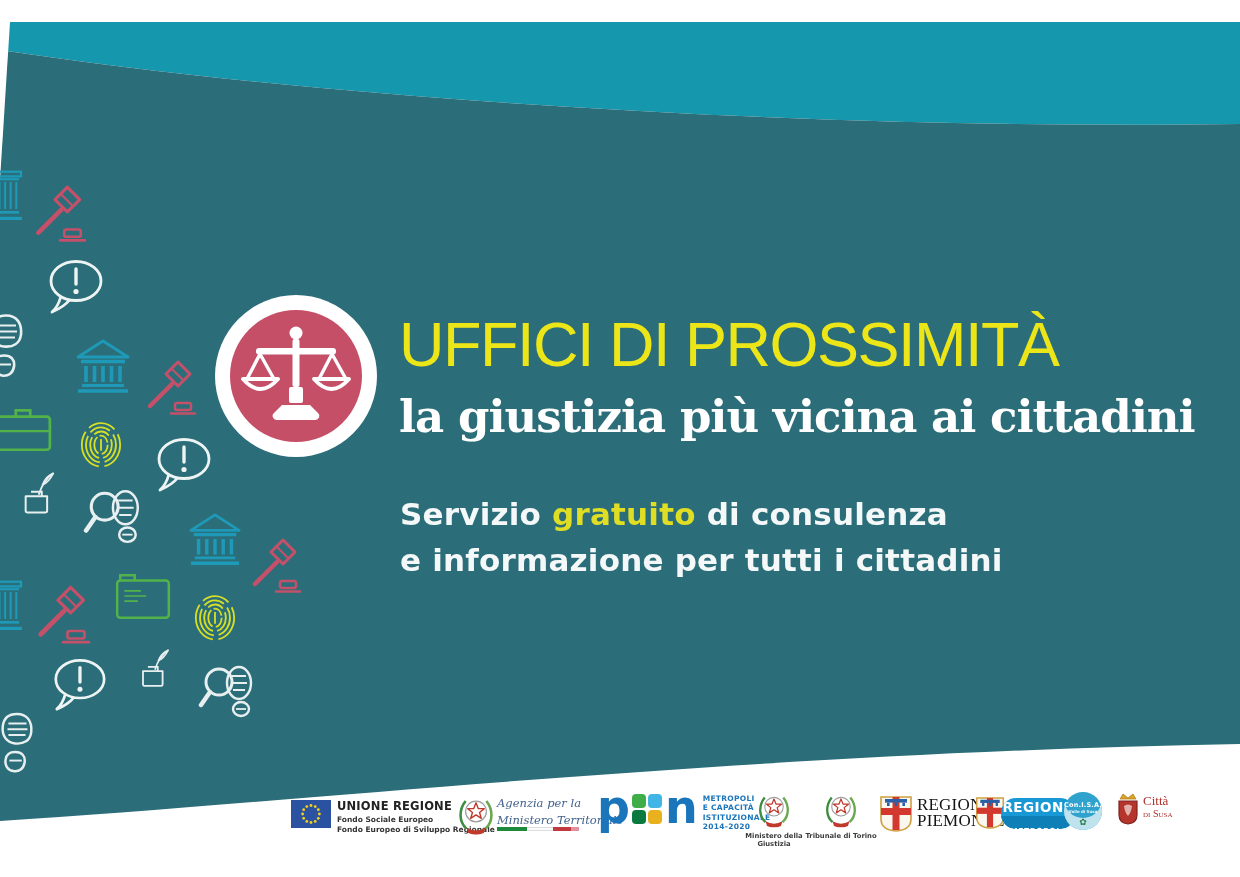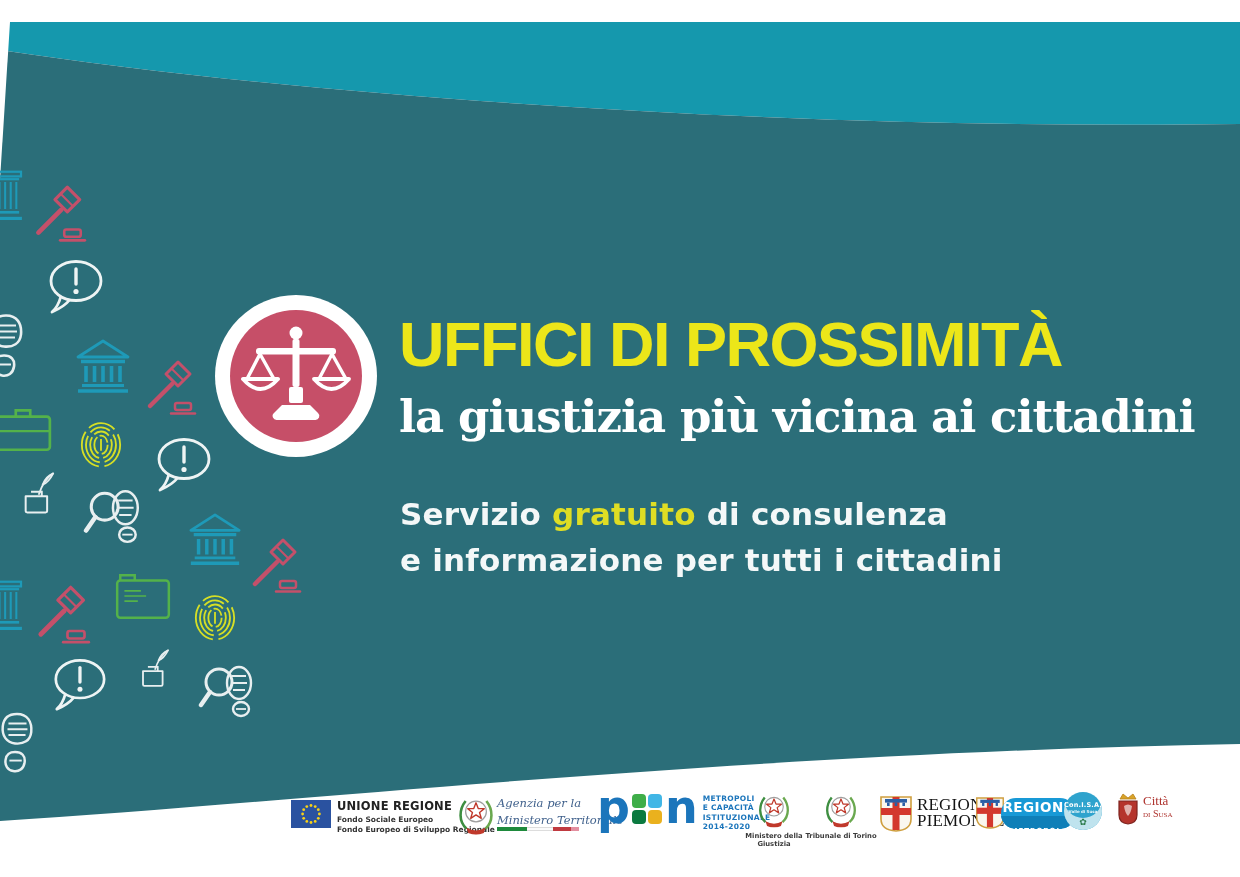--- a/index.html
+++ b/index.html
@@ -7,21 +7,21 @@
     position:relative; width:1240px; height:877px; background:#ffffff;
     overflow:hidden; font-family:"DejaVu Sans","Liberation Sans",sans-serif;
   }
   .layer{position:absolute;left:0;top:0;}
   
   .headline{
     position:absolute; left:399px; top:313px; width:790px; color:#fff;
   }
   .title{
     font-family:"Liberation Sans","DejaVu Sans",sans-serif;
-    font-size:63px; font-weight:700; letter-spacing:-1.5px;
+    font-size:63px; font-weight:400; letter-spacing:-1.5px;
     color:#ece619; line-height:1.0; white-space:nowrap;
   }
   .subtitle{
     font-family:"DejaVu Serif","Liberation Serif",serif;
     font-size:45px; font-weight:700; letter-spacing:-1px;
     color:#ffffff; margin-top:14px; white-space:nowrap;
   }
   .service{
     position:absolute; left:400px; top:492px;
     font-size:31px; font-weight:700; line-height:1.48; color:#f4f8f8;

